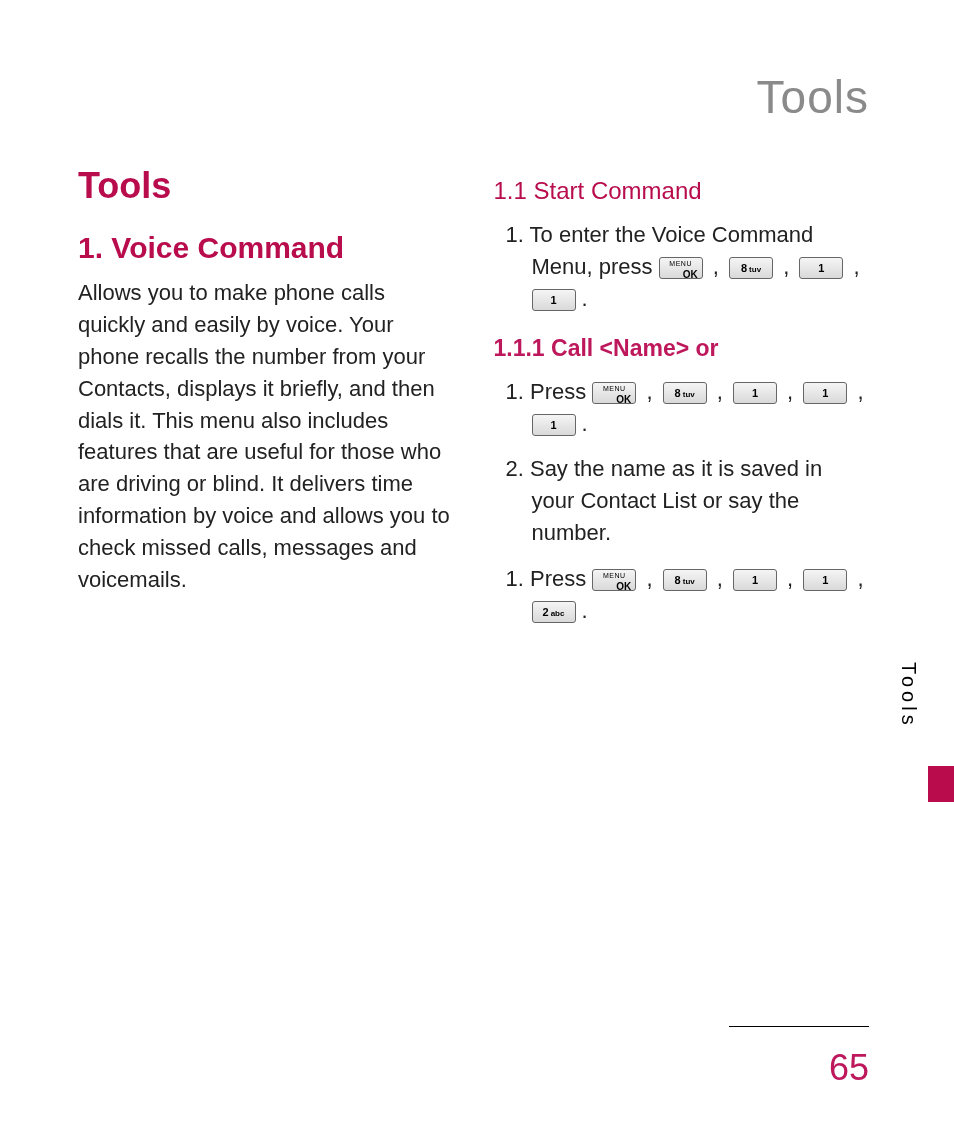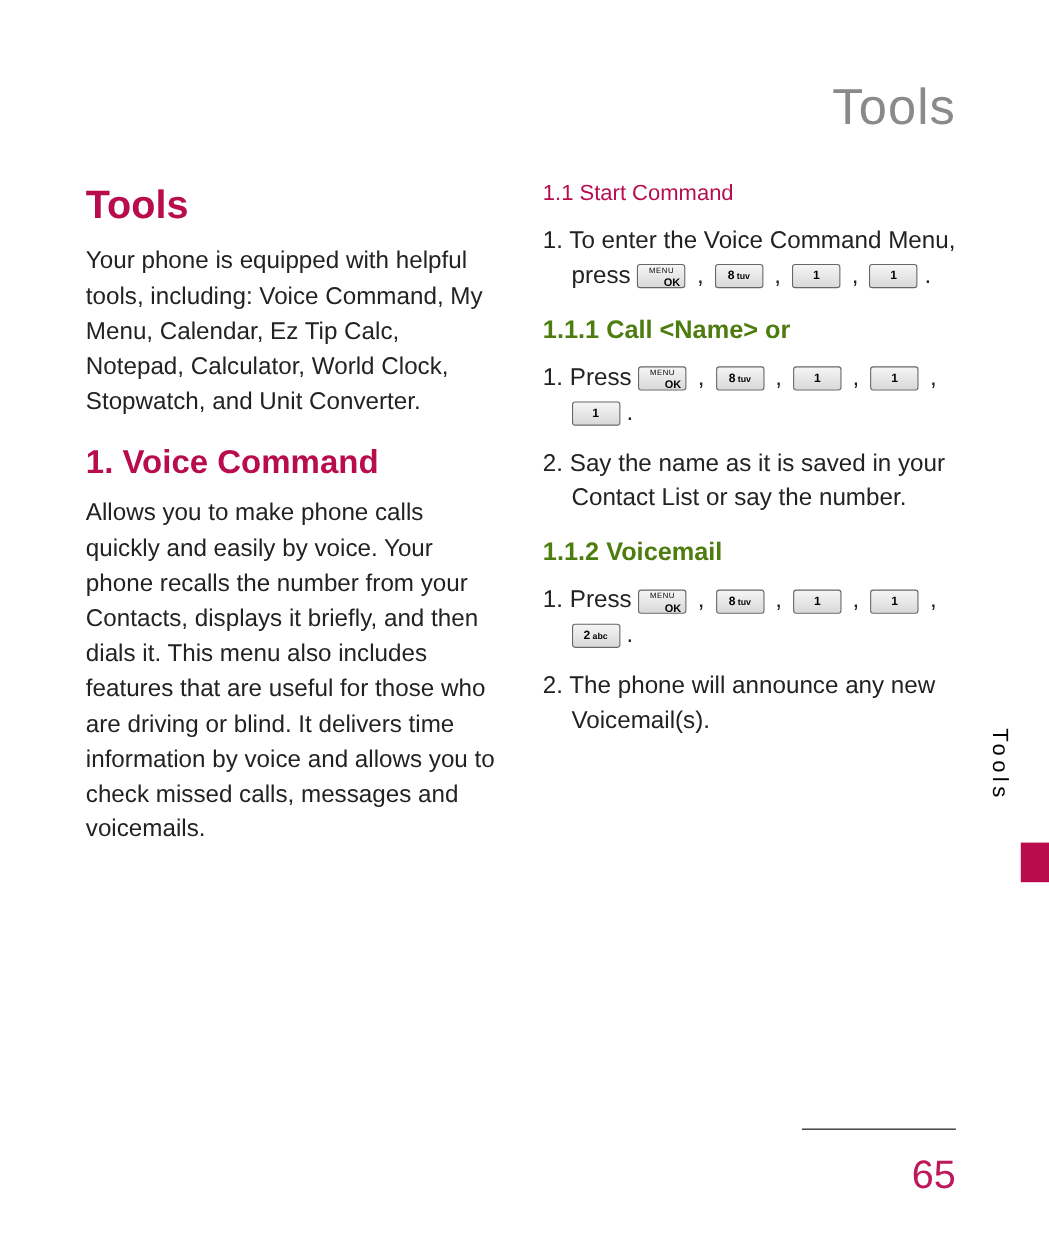--- a/index.html
+++ b/index.html
@@ -38,32 +38,32 @@
     font-size:36px; font-weight:600;
     color: var(--accent);
     margin:0 0 14px 0;
   }
   h2.major {
     font-size:30px; font-weight:600;
     color: var(--accent);
     margin:24px 0 12px 0;
   }
   h3.minor {
-    font-size:20px; font-weight:400;
+    font-size:24px; font-weight:400;
     color: var(--accent);
-    margin:0 0 14px 0;
+    margin:12px 0 14px 0;
   }
   h4.sub {
     font-size:23px; font-weight:700;
-    color:#4d7c0f;
+    color:#be185d;
     margin:20px 0 14px 0;
   }
   .sub-indent { padding-left:56px; display:block; }
   p { margin:0 0 14px 0; }
-  ol.steps { list-style:none; padding:0; margin:0 0 14px 0; }
+  ol.steps { list-style:none; padding:0; margin:0 0 14px 12px; }
   ol.steps > li { padding-left:26px; text-indent:-26px; margin-bottom:14px; }
   .key {
     display:inline-block;
     min-width:44px; height:22px;
     padding:0 4px;
     border:1px solid #666;
     border-radius:3px;
     background:linear-gradient(#f5f5f5,#d9d9d9);
     font-size:10px; line-height:11px;
     text-align:center;
@@ -112,21 +112,20 @@
 </style>
 </head>
 <body>
 
 <div class="running-head">Tools</div>
 
 <div class="content">
 
   <div class="col">
     <h1 class="section-title">Tools</h1>
-    <p>Your phone is equipped with helpful tools, including: Voice Command, My Menu, Calendar, Ez Tip Calc, Notepad, Calculator, World Clock, Stopwatch, and Unit Converter.</p>
     <h2 class="major">1. Voice Command</h2>
     <p>Allows you to make phone calls quickly and easily by voice. Your phone recalls the number from your Contacts, displays it briefly, and then dials it. This menu also includes features that are useful for those who are driving or blind. It delivers time information by voice and allows you to check missed calls, messages and voicemails.</p>
   </div>
 
   <div class="col">
     <h3 class="minor">1.1 Start Command</h3>
 
     <ol class="steps">
       <li>
         <span>1. To enter the Voice Command Menu, press </span>
@@ -146,32 +145,30 @@
         <span>1. Press </span>
         <span class="key ok"><span class="l1">MENU</span><span class="l2">OK</span></span><span class="comma"> , </span>
         <span class="key num"><span>8</span><span class="sub">tuv</span></span><span class="comma"> , </span>
         <span class="key num"><span>1</span></span><span class="comma"> , </span>
         <span class="key num"><span>1</span></span><span class="comma"> , </span>
         <span class="key num"><span>1</span></span><span> .</span>
       </li>
       <li>2. Say the name as it is saved in your Contact List or say the number.</li>
     </ol>
 
-    <h4 class="sub">1.1.2 Voicemail</h4>
 
     <ol class="steps">
       <li>
         <span>1. Press </span>
         <span class="key ok"><span class="l1">MENU</span><span class="l2">OK</span></span><span class="comma"> , </span>
         <span class="key num"><span>8</span><span class="sub">tuv</span></span><span class="comma"> , </span>
         <span class="key num"><span>1</span></span><span class="comma"> , </span>
         <span class="key num"><span>1</span></span><span class="comma"> , </span>
         <span class="key num"><span>2</span><span class="sub">abc</span></span><span> .</span>
       </li>
-      <li>2. The phone will announce any new Voicemail(s).</li>
     </ol>
   </div>
 
 </div>
 
 <div class="side-tab">
   <span class="label">Tools</span>
   <span class="bar"></span>
 </div>
 

